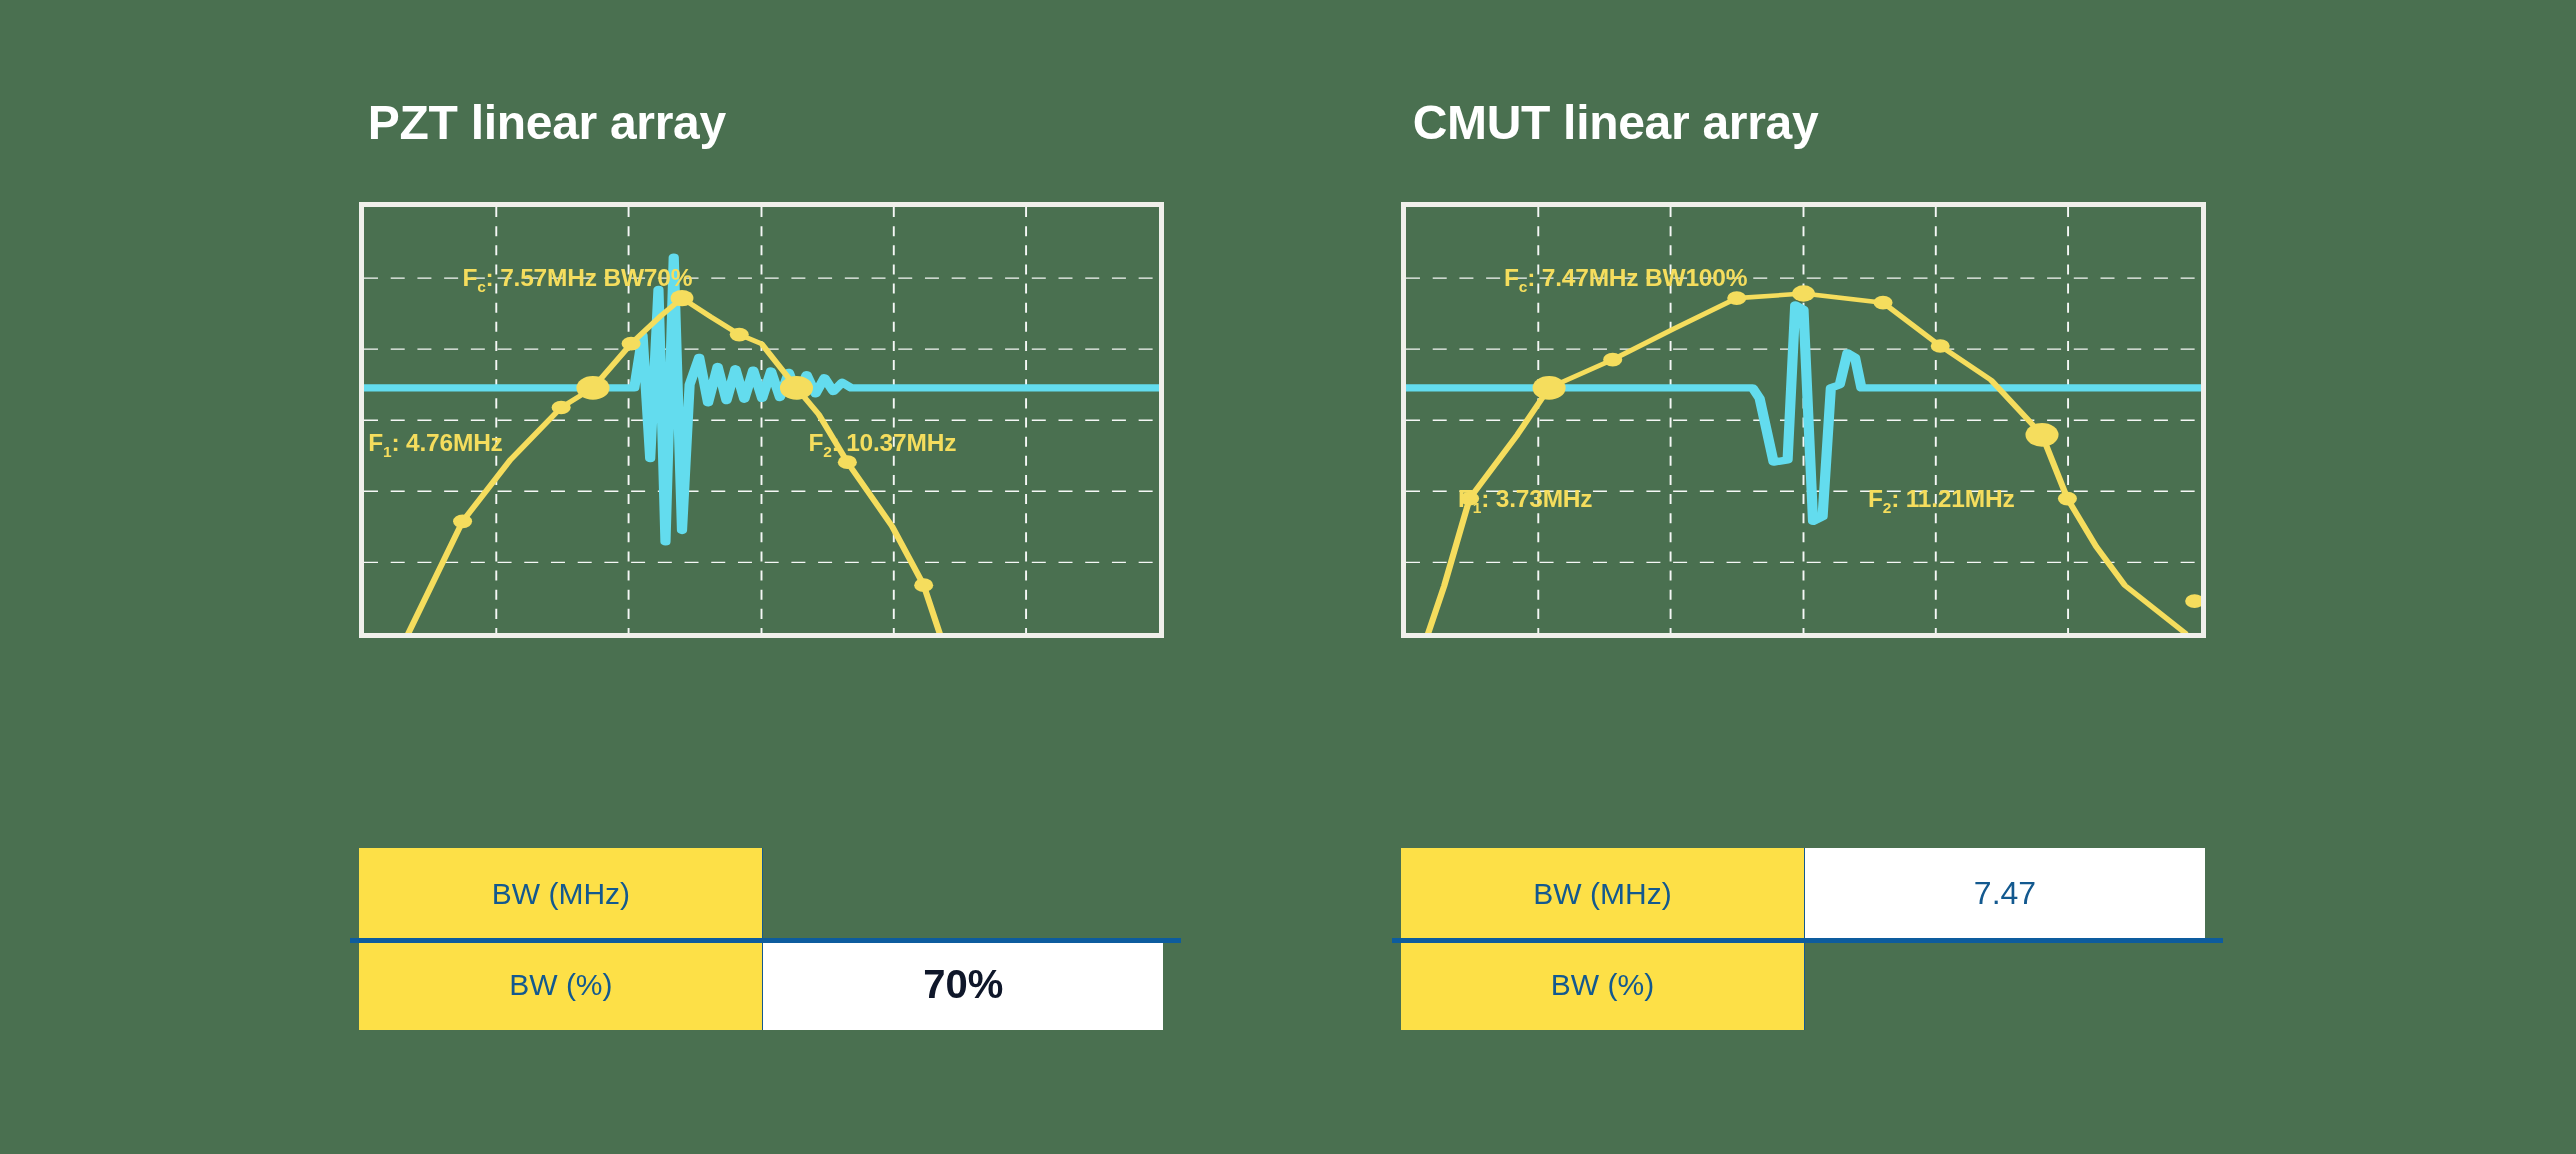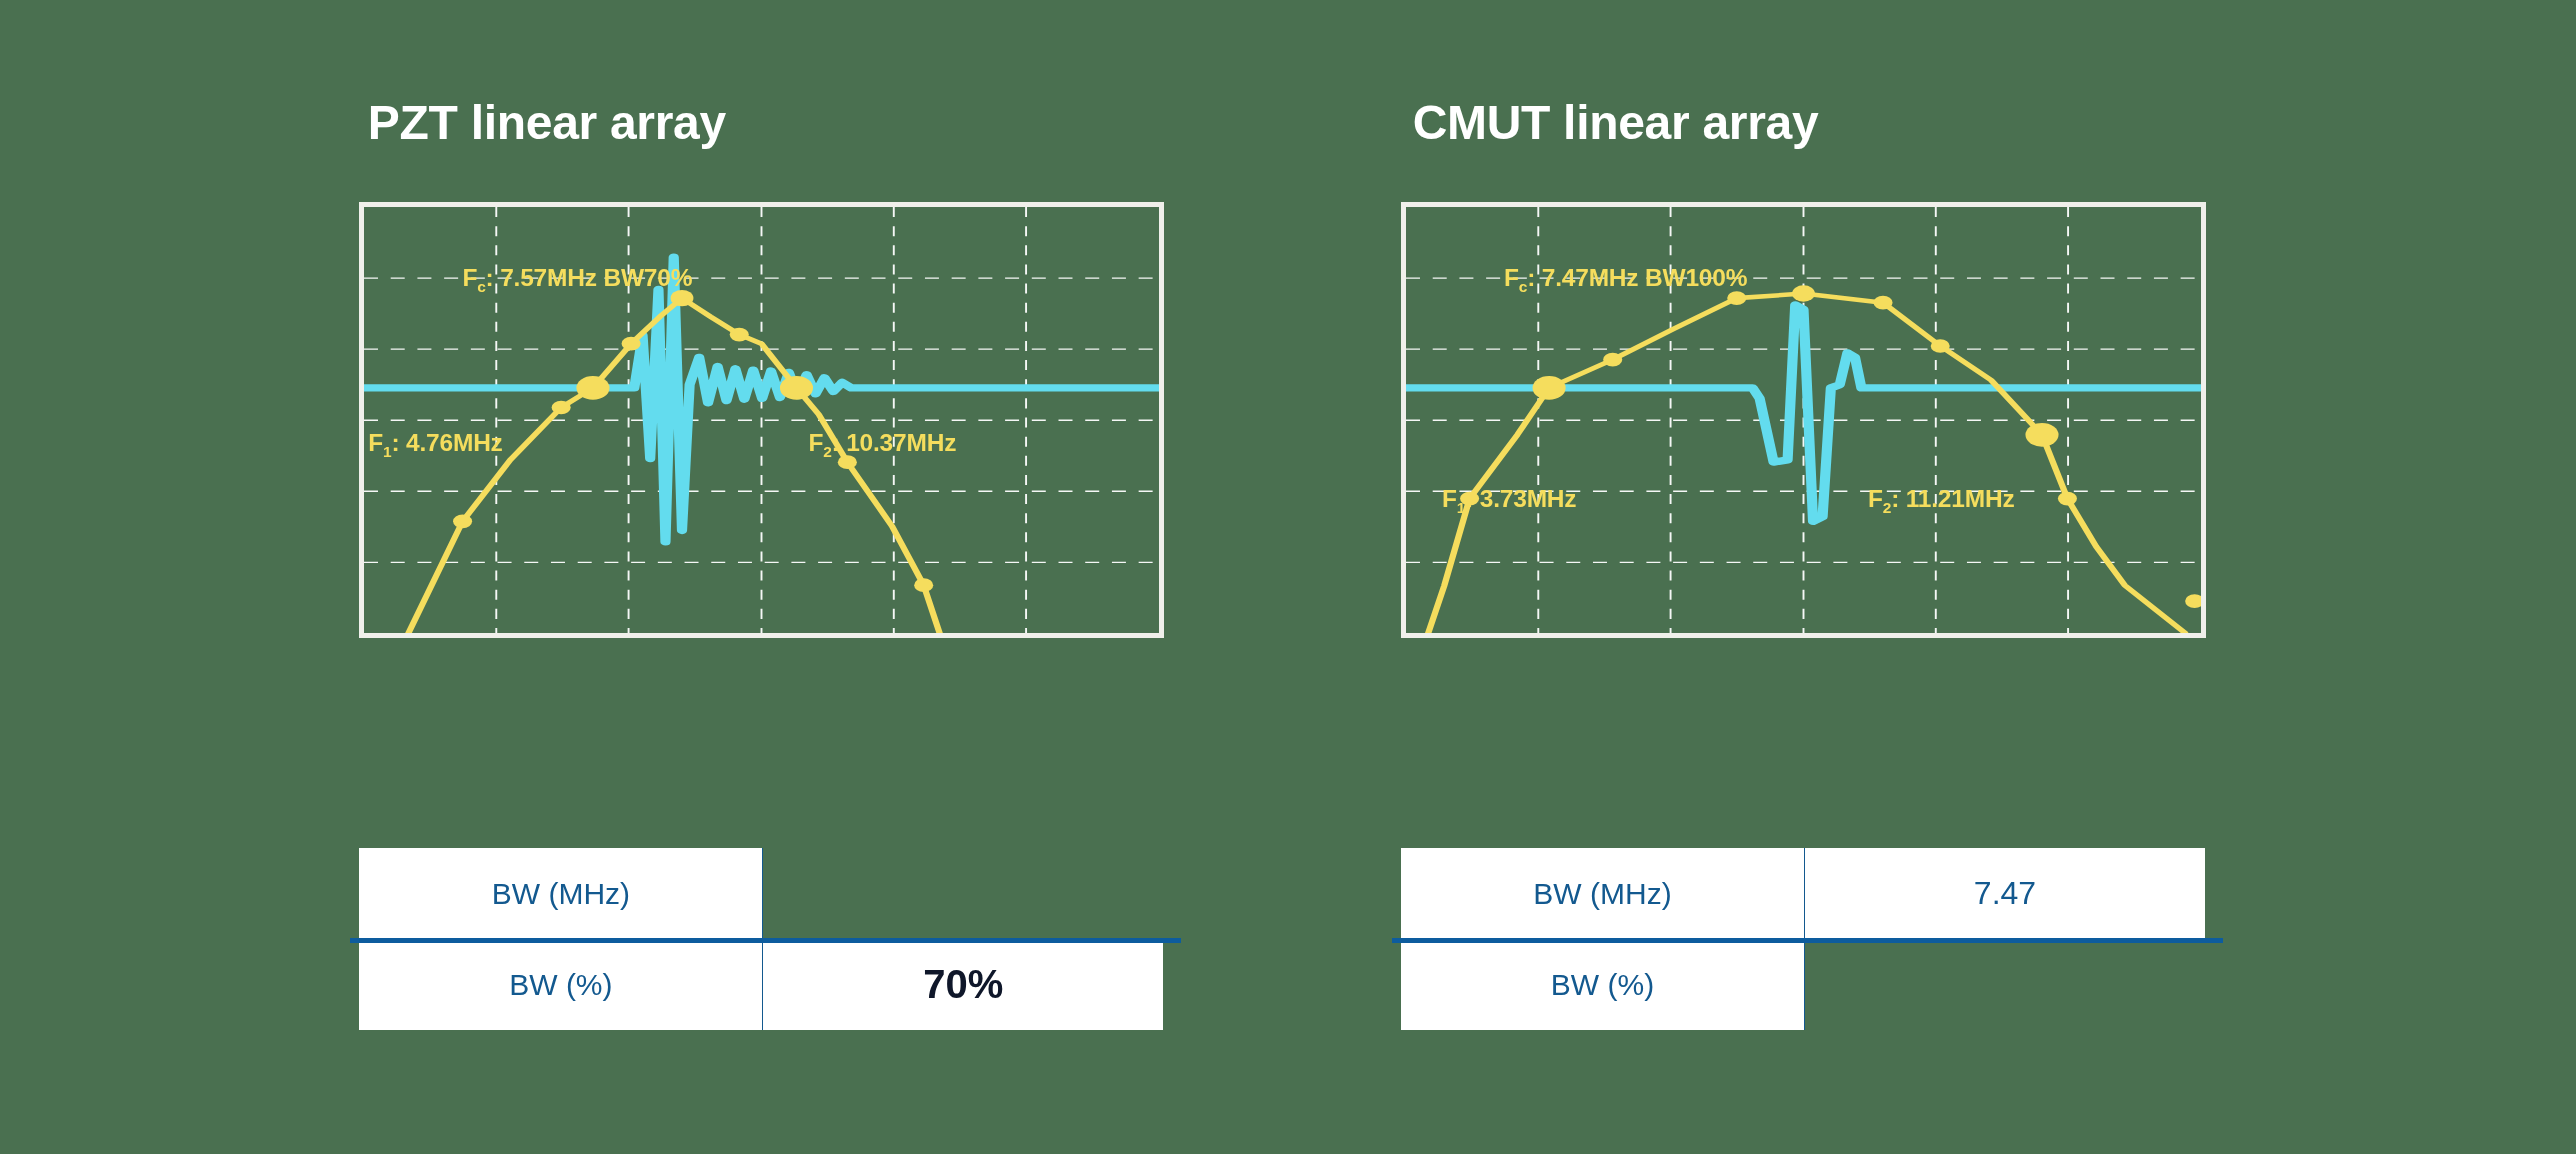--- a/index.html
+++ b/index.html
@@ -97,21 +97,21 @@
   .panel-pzt  .bw-table { left: 353px; }
   .panel-cmut .bw-table { left: 351px; }
 
   .bw-row {
     position: relative;
     display: flex;
     height: 91px;
   }
   .bw-label {
     width: 404px;
-    background: #ffffff;
+    background: #fde047;
     color: #13598f;
     font-size: 30px;
     font-weight: 400;
     display: flex;
     align-items: center;
     justify-content: center;
     box-sizing: border-box;
     border-right: 1.9px solid #13598f;
   }
   .bw-value {
@@ -281,21 +281,21 @@
               <circle cx="1040" cy="640" r="15"></circle>
               <circle cx="1240" cy="865" r="15"></circle>
             </g>
           </g>
         </svg>
 
         <div class="annot" style="left:98px; top:57px;">
           <span>F</span><sub>c</sub><span>: 7.47MHz BW100%</span>
         </div>
 
-        <div class="annot" style="left:36px; top:278px;text-align:center;">
+        <div class="annot" style="left:52px; top:278px;text-align:center;">
           <span>F</span><sub>1</sub><span>: 3.73MHz</span>
         </div>
 
         <div class="annot" style="left:462px; top:278px;">
           <span>F</span><sub>2</sub><span>: 11.21MHz</span>
         </div>
 
       </div>
     </div>
 

